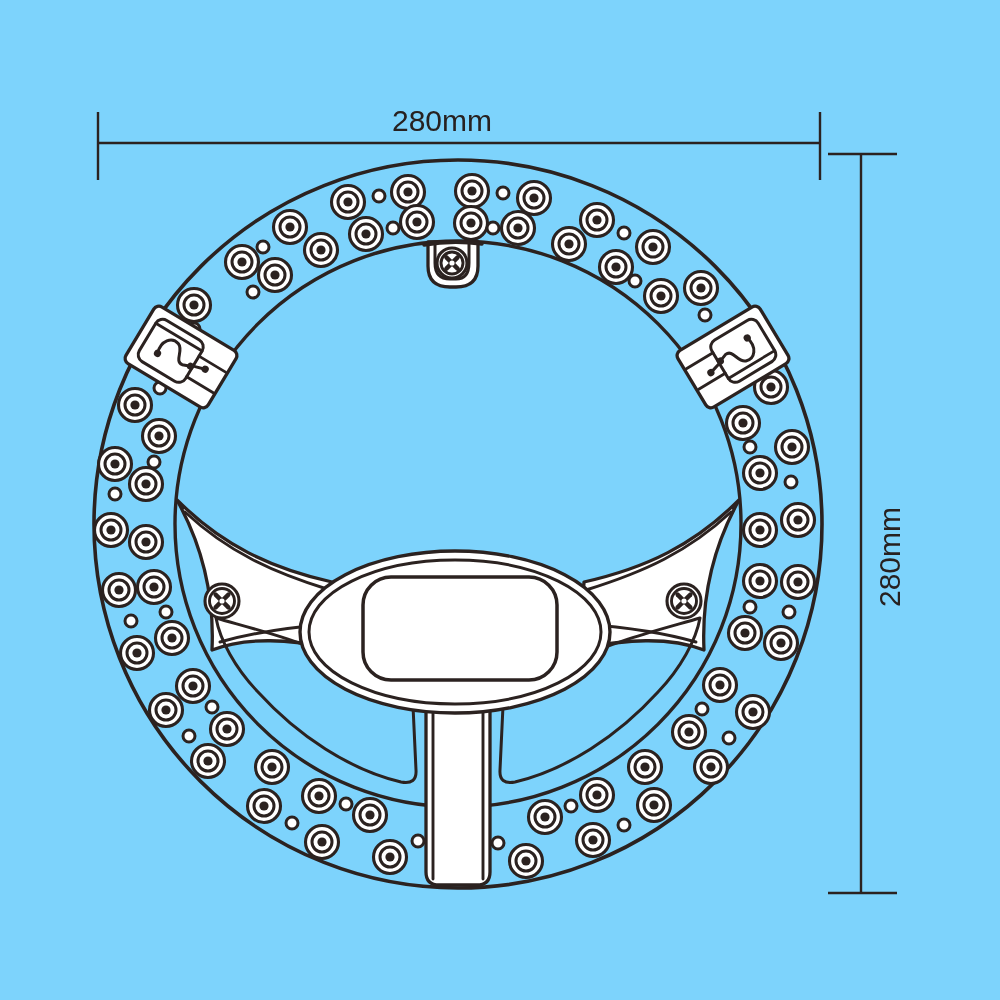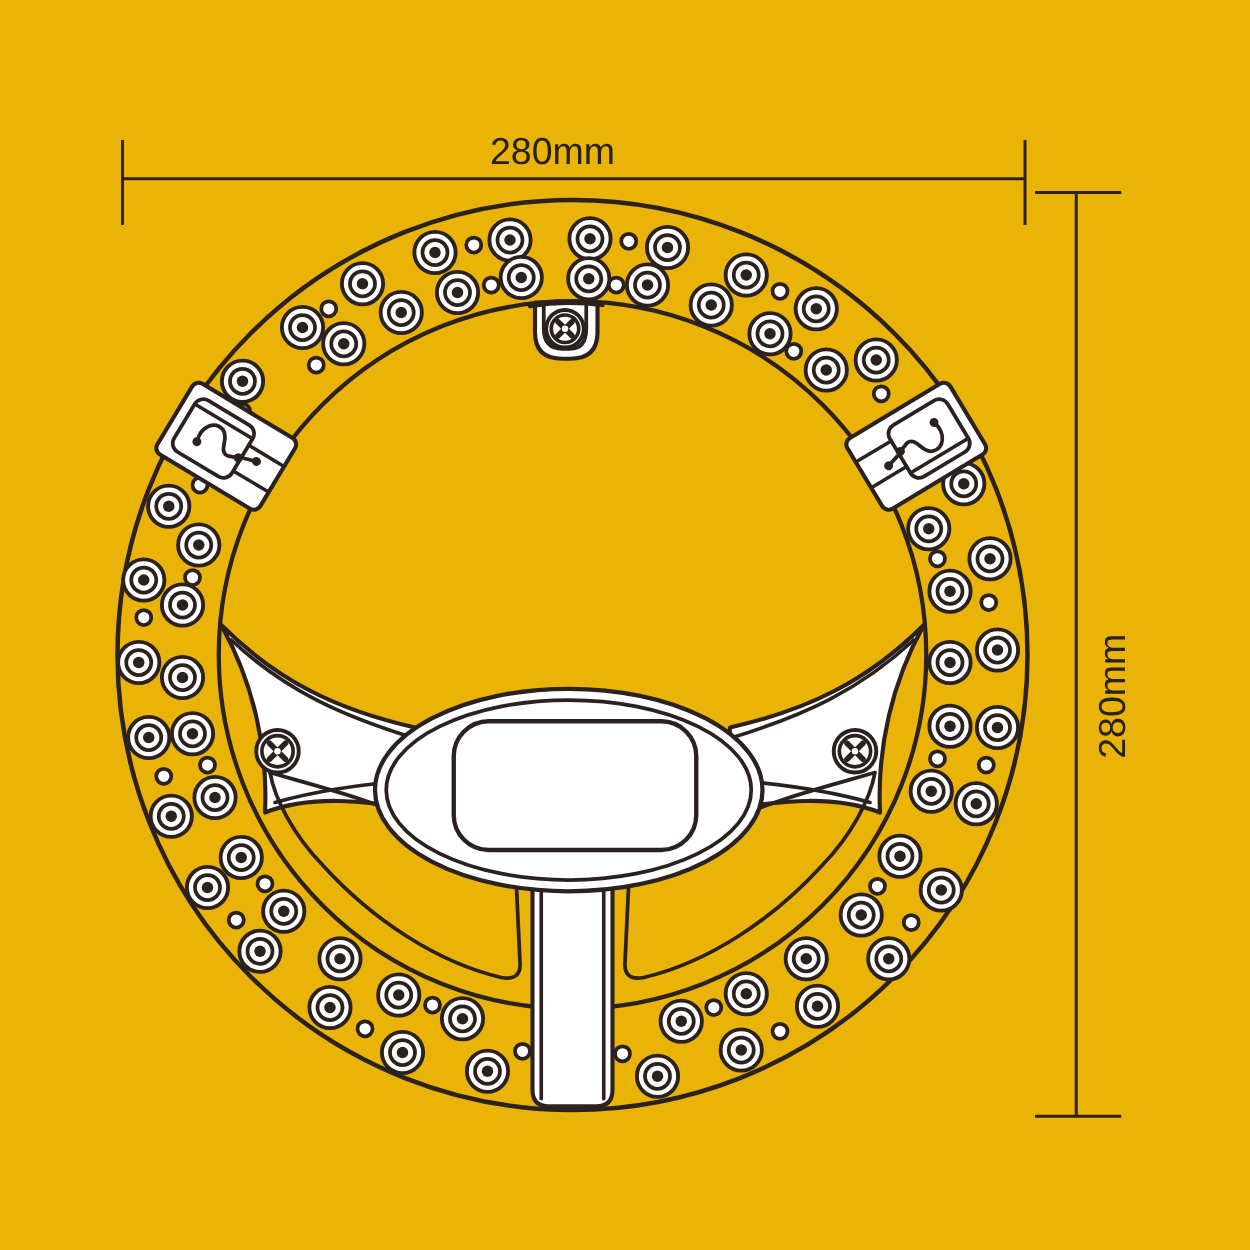--- a/index.html
+++ b/index.html
@@ -1,16 +1,16 @@
 <!DOCTYPE html>
 <html><head>
 <meta charset="utf-8">
 <style>
   html,body{margin:0;padding:0;background:#ffffff;}
-  .stage{position:relative;width:1000px;height:1000px;background:#eab308;overflow:hidden;
+  .stage{position:relative;width:1000px;height:1000px;background:#7dd3fc;overflow:hidden;
          font-family:"Liberation Sans", sans-serif;}
   svg{position:absolute;left:0;top:0;}
   text{font-family:"Liberation Sans", sans-serif;fill:#272120;}
 </style>
 </head>
 <body>
 
 <div class="stage">
   <svg id="drawing" width="1000" height="1000" viewBox="0 0 1000 1000">
 

